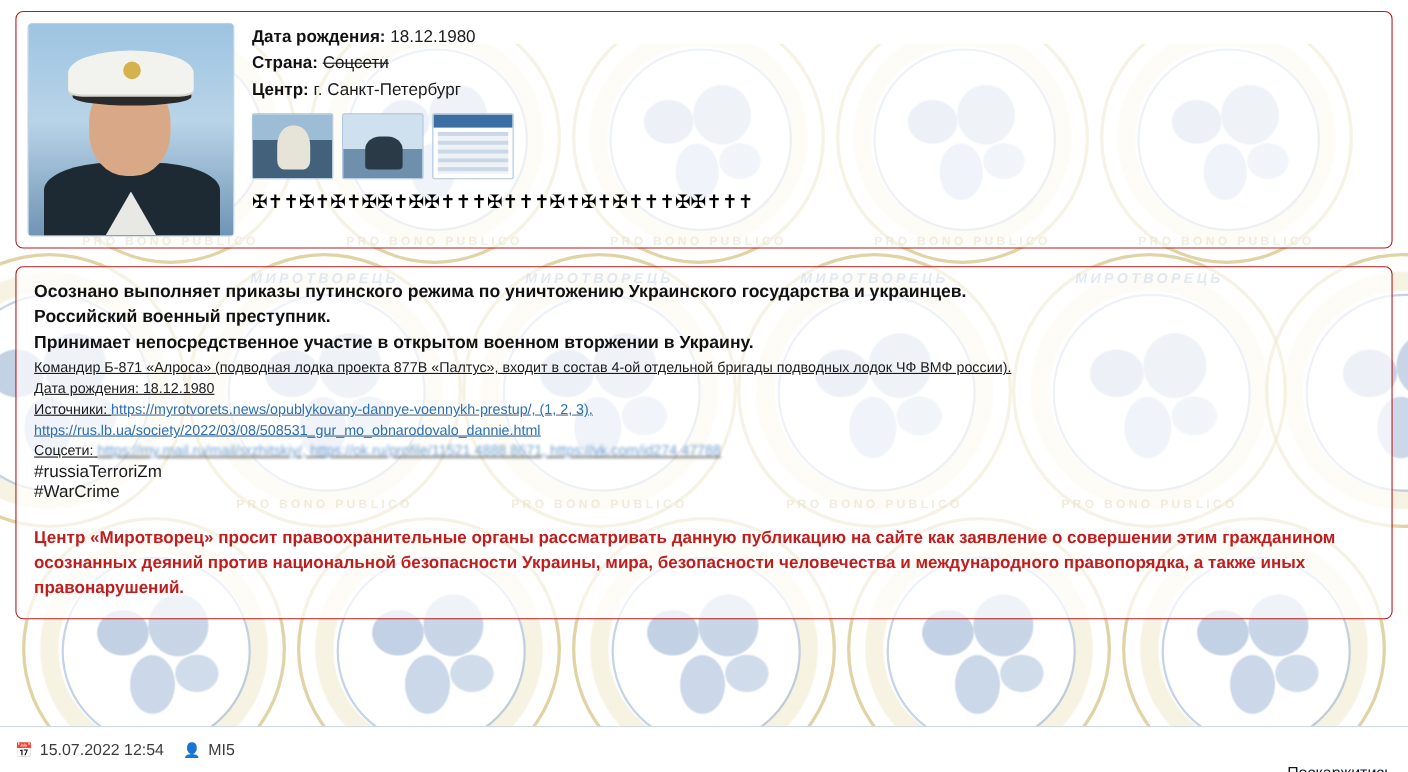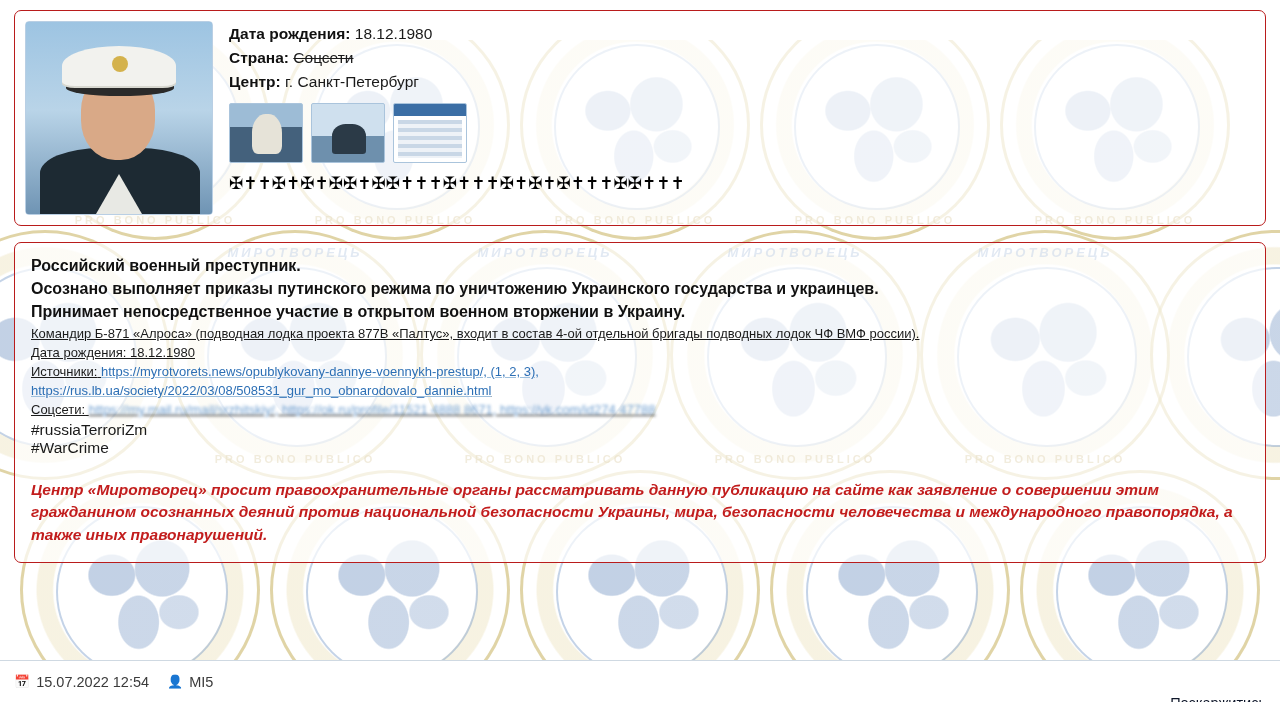--- a/index.html
+++ b/index.html
@@ -159,21 +159,20 @@
   
   .card-body { padding: 14px 16px 16px 16px; }
   .b-strong { font-size: 16px; font-weight: bold; color: #111; margin-bottom: 5px; }
   .b-line { font-size: 13px; color: #1a1a1a; margin-bottom: 4px; text-decoration: underline; }
   .lnk-u { color: #2c6fb5; text-decoration: underline; text-decoration-color: #9dbfdd; }
   .blurred { color: #6f9fd0; filter: blur(1.6px); }
   .tag { font-size: 15.5px; color: #1a1a1a; }
   .notice {
     margin-top: 22px;
     font-size: 15.5px;
-    font-style: italic;
     font-weight: bold;
     color: #c21d1d;
     line-height: 1.45;
   }
 
   
   .footer {
     position: absolute;
     left: 0; bottom: 0;
     width: 1280px; height: 42px;
@@ -289,22 +288,22 @@
 
         <div class="crosses">
           <span>✠✝✝✠✝✠✝✠✠✝✠✠✝✝✝✠✝✝✝✠✝✠✝✠✝✝✝✠✠✝✝✝</span>
         </div>
       </div>
     </div>
   </div>
 
   <div class="card">
     <div class="card-body">
+      <div class="b-strong">Осознано выполняет приказы путинского режима по уничтожению Украинского государства и украинцев.</div>
       <div class="b-strong">Российский военный преступник.</div>
-      <div class="b-strong">Осознано выполняет приказы путинского режима по уничтожению Украинского государства и украинцев.</div>
       <div class="b-strong">Принимает непосредственное участие в открытом военном вторжении в Украину.</div>
       <div class="b-line">Командир Б-871 «Алроса» (подводная лодка проекта 877В «Палтус», входит в состав 4-ой отдельной бригады подводных лодок ЧФ ВМФ россии).</div>
       <div class="b-line">Дата рождения: 18.12.1980</div>
       <div class="b-line">
         <span>Источники:</span>
         <span class="lnk-u">https://myrotvorets.news/opublykovany-dannye-voennykh-prestup/, (1, 2, 3),</span>
       </div>
       <div class="b-line">
         <span class="lnk-u">https://rus.lb.ua/society/2022/03/08/508531_gur_mo_obnarodovalo_dannie.html</span>
       </div>

